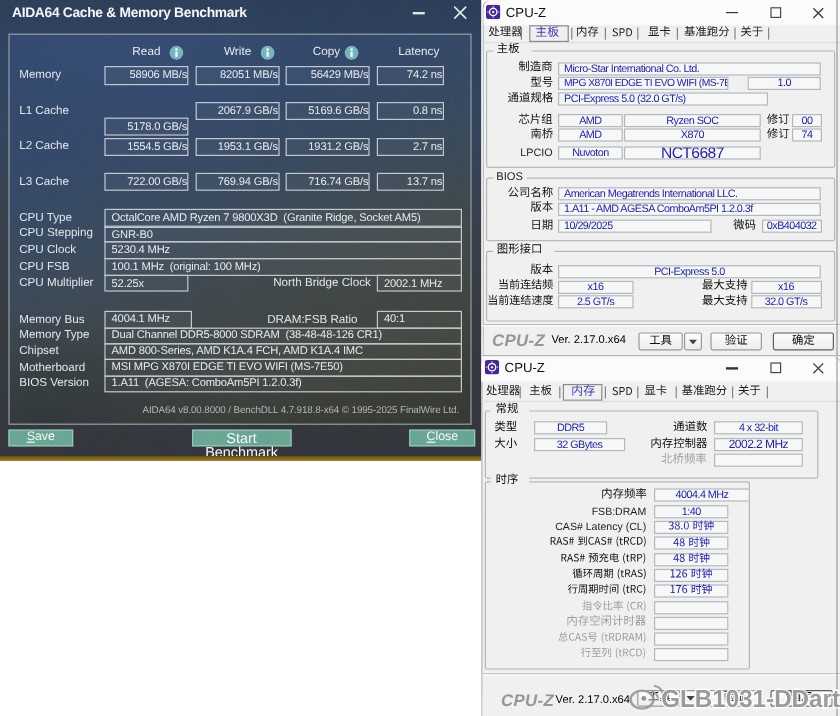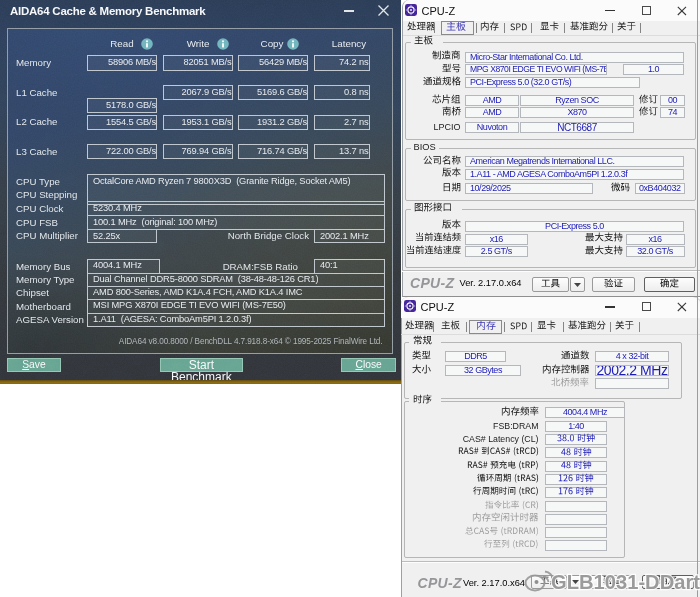--- a/index.html
+++ b/index.html
@@ -59,42 +59,43 @@
 <div class="bx bc" style="left:238px;top:114.5px;width:70px;height:15.4px;line-height:13.4px">1931.2 GB/s</div>
 <div class="bx bc" style="left:313.5px;top:114.5px;width:56px;height:15.4px;line-height:13.4px">2.7 ns</div>
 <div class="bx bc" style="left:87px;top:144.1px;width:70px;height:15.4px;line-height:13.4px">722.00 GB/s</div>
 <div class="bx bc" style="left:162.5px;top:144.1px;width:70px;height:15.4px;line-height:13.4px">769.94 GB/s</div>
 <div class="bx bc" style="left:238px;top:144.1px;width:70px;height:15.4px;line-height:13.4px">716.74 GB/s</div>
 <div class="bx bc" style="left:313.5px;top:144.1px;width:56px;height:15.4px;line-height:13.4px">13.7 ns</div>
 <div class="lab" style="left:16px;top:57.2px">Memory</div>
 <div class="lab" style="left:16px;top:86.8px">L1 Cache</div>
 <div class="lab" style="left:16px;top:116.4px">L2 Cache</div>
 <div class="lab" style="left:16px;top:146.0px">L3 Cache</div>
-<div class="bx bl" style="left:87px;top:174.00px;width:297.5px;height:31px;line-height:12.2px">OctalCore AMD Ryzen 7 9800X3D&nbsp; (Granite Ridge, Socket AM5)</div>
+<div class="bx bl" style="left:87px;top:174.00px;width:297.5px;height:16px;line-height:12.2px">OctalCore AMD Ryzen 7 9800X3D&nbsp; (Granite Ridge, Socket AM5)</div>
+<div class="bx bl" style="left:87px;top:187.70px;width:297.5px;height:14.70px;line-height:12.2px">GNR-B0</div>
 <div class="bx bl" style="left:87px;top:201.40px;width:297.5px;height:14.70px;line-height:12.2px">5230.4 MHz</div>
 <div class="bx bl" style="left:87px;top:215.10px;width:297.5px;height:14.70px;line-height:12.2px">100.1 MHz&nbsp; (original: 100 MHz)</div>
 <div class="bx bl" style="left:87px;top:228.80px;width:69.8px;height:14.70px;line-height:12.2px">52.25x</div>
 <div class="bx bl" style="left:314px;top:228.80px;width:70.5px;height:14.70px;line-height:12.2px">2002.1 MHz</div>
 <div class="lab" style="left:16px;top:175.55px">CPU Type</div>
 <div class="lab" style="left:16px;top:189.25px">CPU Stepping</div>
 <div class="lab" style="left:16px;top:202.95px">CPU Clock</div>
 <div class="lab" style="left:16px;top:216.65px">CPU FSB</div>
 <div class="lab" style="left:16px;top:230.35px">CPU Multiplier</div>
 <div class="lab" style="right:92.0px;left:auto;top:230.35px">North Bridge Clock</div>
 <div class="bx bl" style="left:87px;top:259.20px;width:72.5px;height:14.35px;line-height:11.8px">4004.1 MHz</div>
 <div class="bx bl" style="left:314px;top:259.20px;width:70.5px;height:14.35px;line-height:11.8px">40:1</div>
 <div class="bx bl" style="left:87px;top:272.55px;width:297.5px;height:14.35px;line-height:11.8px">Dual Channel DDR5-8000 SDRAM&nbsp; (38-48-48-126 CR1)</div>
 <div class="bx bl" style="left:87px;top:285.90px;width:297.5px;height:14.35px;line-height:11.8px">AMD 800-Series, AMD K1A.4 FCH, AMD K1A.4 IMC</div>
 <div class="bx bl" style="left:87px;top:299.25px;width:297.5px;height:14.35px;line-height:11.8px">MSI MPG X870I EDGE TI EVO WIFI (MS-7E50)</div>
 <div class="bx bl" style="left:87px;top:312.60px;width:297.5px;height:14.35px;line-height:11.8px">1.A11&nbsp; (AGESA: ComboAm5PI 1.2.0.3f)</div>
 <div class="lab" style="left:16px;top:260.57px">Memory Bus</div>
 <div class="lab" style="left:16px;top:273.93px">Memory Type</div>
 <div class="lab" style="left:16px;top:287.27px">Chipset</div>
 <div class="lab" style="left:16px;top:300.62px">Motherboard</div>
-<div class="lab" style="left:16px;top:313.97px">AGESA Version</div>
+<div class="lab" style="left:16px;top:313.97px">BIOS Version</div>
 <div class="lab" style="right:103.0px;left:auto;top:260.57px">DRAM:FSB Ratio</div>
 <div class="ht" style="right:18.5px;top:337.3px;color:#b5babe;font-size:8.2px;letter-spacing:-0.1px">AIDA64 v8.00.8000 / BenchDLL 4.7.918.8-x64 © 1995-2025 FinalWire Ltd.</div>
 <div class="a" style="left:6.5px;top:357.6px;width:54.9px;height:14.6px;background:#68a894;border:1px solid #99ccb7;box-sizing:border-box;color:#fff;font-size:10.3px;text-align:center;line-height:12.6px"><u>S</u>ave</div>
 <div class="a" style="left:160px;top:357.6px;width:82.6px;height:14.6px;background:#68a894;border:1px solid #99ccb7;box-sizing:border-box;color:#fff;font-size:12px;text-align:center;line-height:12.6px">Start <u>B</u>enchmark</div>
 <div class="a" style="left:341px;top:357.6px;width:55.3px;height:14.6px;background:#68a894;border:1px solid #99ccb7;box-sizing:border-box;color:#fff;font-size:10.3px;text-align:center;line-height:12.6px"><u>C</u>lose</div>
 <svg class="a" style="left:0;top:0" width="401" height="380">
       <filter id="nz">
         <feTurbulence type="fractalNoise" baseFrequency="0.9" numOctaves="2"></feTurbulence>
         <feColorMatrix type="matrix" values="0 0 0 0 1 0 0 0 0 1 0 0 0 0 1 0.9 0 0 0 0"></feColorMatrix>
       </filter>
@@ -182,21 +183,21 @@
     <path fill="#151515" d="M6.6 3.9C6.1 4.4 5.2 4.9 4.3 5.1C4.4 5.2 4.6 5.4 4.7 5.6C5.6 5.3 6.6 4.8 7.2 4.2ZM7.5 4.9C6.9 5.5 5.6 6.1 4.4 6.4C4.6 6.5 4.7 6.7 4.8 6.8C6.1 6.5 7.4 5.9 8.1 5.1ZM8.4 5.9C7.6 6.9 5.8 7.5 3.9 7.8C4.1 7.9 4.2 8.2 4.3 8.3C6.3 8 8.1 7.3 9 6.2ZM2.9 2.3V6.9H3.5V2.3ZM5.3 1.3H7.9C7.6 1.8 7.1 2.2 6.6 2.6C6 2.2 5.5 1.7 5.3 1.3ZM5.4 -0.4C5 0.6 4.3 1.6 3.5 2.3C3.7 2.4 3.9 2.6 4.1 2.7C4.4 2.4 4.6 2.1 4.9 1.7C5.2 2.1 5.5 2.5 6 2.9C5.3 3.3 4.4 3.6 3.5 3.7C3.6 3.9 3.8 4.1 3.9 4.3C4.8 4.1 5.7 3.8 6.6 3.3C7.2 3.7 7.9 4 8.8 4.2C8.9 4.1 9.1 3.8 9.2 3.6C8.4 3.5 7.7 3.2 7.1 2.9C7.9 2.4 8.5 1.7 8.8 0.8L8.4 0.6L8.3 0.7H5.6C5.8 0.4 5.9 0.1 6 -0.2ZM2.2 -0.3C1.8 1.1 1 2.6 0.2 3.6C0.3 3.7 0.5 4.1 0.6 4.3C0.9 3.9 1.2 3.5 1.5 3V8.4H2.1V1.8C2.4 1.2 2.7 0.5 2.9 -0.1Z M10.6 0.3C11.1 0.8 11.7 1.4 12 1.9L12.5 1.3C12.2 0.9 11.6 0.3 11.1 -0.2ZM11.4 8.1C11.6 7.9 11.9 7.7 13.9 6.3C13.8 6.2 13.7 5.9 13.7 5.7L12.3 6.6V2.6H10V3.3H11.6V6.7C11.6 7.1 11.3 7.4 11.1 7.5C11.2 7.7 11.4 8 11.4 8.1ZM13.3 0.4V1.1H16.2V7.3C16.2 7.5 16.1 7.5 15.9 7.6C15.7 7.6 15 7.6 14.3 7.5C14.4 7.7 14.6 8.1 14.6 8.3C15.5 8.3 16.1 8.3 16.5 8.2C16.8 8 16.9 7.8 16.9 7.3V1.1H18.6V0.4Z"></path>
   </svg>
 <div class="cz czc" style="left:660.0px;top:95.10px;width:25.0px;height:11.0px;line-height:9.0px;color:#1c1bb8;font-size:9.0px">00</div>
 <div class="cz czc" style="left:465.0px;top:107.10px;width:54.0px;height:11.0px;line-height:9.0px;color:#1c1bb8;font-size:9.0px">AMD</div>
 <div class="cz czc" style="left:520.0px;top:107.10px;width:114.0px;height:11.0px;line-height:9.0px;color:#1c1bb8;font-size:9.0px">X870</div>
 <svg style="position:absolute;left:638.5px;top:106.60px;overflow:visible" width="20" height="12">
     <path fill="#151515" d="M6.6 3.9C6.1 4.4 5.2 4.9 4.3 5.1C4.4 5.2 4.6 5.4 4.7 5.6C5.6 5.3 6.6 4.8 7.2 4.2ZM7.5 4.9C6.9 5.5 5.6 6.1 4.4 6.4C4.6 6.5 4.7 6.7 4.8 6.8C6.1 6.5 7.4 5.9 8.1 5.1ZM8.4 5.9C7.6 6.9 5.8 7.5 3.9 7.8C4.1 7.9 4.2 8.2 4.3 8.3C6.3 8 8.1 7.3 9 6.2ZM2.9 2.3V6.9H3.5V2.3ZM5.3 1.3H7.9C7.6 1.8 7.1 2.2 6.6 2.6C6 2.2 5.5 1.7 5.3 1.3ZM5.4 -0.4C5 0.6 4.3 1.6 3.5 2.3C3.7 2.4 3.9 2.6 4.1 2.7C4.4 2.4 4.6 2.1 4.9 1.7C5.2 2.1 5.5 2.5 6 2.9C5.3 3.3 4.4 3.6 3.5 3.7C3.6 3.9 3.8 4.1 3.9 4.3C4.8 4.1 5.7 3.8 6.6 3.3C7.2 3.7 7.9 4 8.8 4.2C8.9 4.1 9.1 3.8 9.2 3.6C8.4 3.5 7.7 3.2 7.1 2.9C7.9 2.4 8.5 1.7 8.8 0.8L8.4 0.6L8.3 0.7H5.6C5.8 0.4 5.9 0.1 6 -0.2ZM2.2 -0.3C1.8 1.1 1 2.6 0.2 3.6C0.3 3.7 0.5 4.1 0.6 4.3C0.9 3.9 1.2 3.5 1.5 3V8.4H2.1V1.8C2.4 1.2 2.7 0.5 2.9 -0.1Z M10.6 0.3C11.1 0.8 11.7 1.4 12 1.9L12.5 1.3C12.2 0.9 11.6 0.3 11.1 -0.2ZM11.4 8.1C11.6 7.9 11.9 7.7 13.9 6.3C13.8 6.2 13.7 5.9 13.7 5.7L12.3 6.6V2.6H10V3.3H11.6V6.7C11.6 7.1 11.3 7.4 11.1 7.5C11.2 7.7 11.4 8 11.4 8.1ZM13.3 0.4V1.1H16.2V7.3C16.2 7.5 16.1 7.5 15.9 7.6C15.7 7.6 15 7.6 14.3 7.5C14.4 7.7 14.6 8.1 14.6 8.3C15.5 8.3 16.1 8.3 16.5 8.2C16.8 8 16.9 7.8 16.9 7.3V1.1H18.6V0.4Z"></path>
   </svg>
 <div class="cz czc" style="left:660.0px;top:107.10px;width:25.0px;height:11.0px;line-height:9.0px;color:#1c1bb8;font-size:9.0px">74</div>
 <div class="cz czc" style="left:465.0px;top:122.10px;width:54.0px;height:11.0px;line-height:9.0px;color:#1c1bb8;font-size:9.0px">Nuvoton</div>
-<div class="cz czc" style="left:520.0px;top:122.10px;width:114.0px;height:11.0px;line-height:9.0px;color:#1c1bb8;font-size:10px">NCT6687</div>
+<div class="cz czc" style="left:520.0px;top:122.10px;width:114.0px;height:11.0px;line-height:9.0px;color:#1c1bb8;font-size:13px">NCT6687</div>
 <div class="grp" style="left:405px;top:147.5px;width:288.7px;height:51px"></div>
 <div class="ht glab" style="left:410.5px;top:142.0px;color:#222;font-size:9.3px">BIOS</div>
 <svg style="position:absolute;left:422.5px;top:155.50px;overflow:visible" width="39" height="12">
     <path fill="#151515" d="M3.1 -0.1C2.5 1.3 1.6 2.7 0.5 3.5C0.7 3.6 1 3.9 1.1 4C2.2 3.1 3.2 1.7 3.8 0.1ZM6.3 -0.2 5.6 0.1C6.3 1.5 7.6 3.1 8.6 4C8.7 3.9 9 3.6 9.2 3.4C8.2 2.7 7 1.1 6.3 -0.2ZM1.5 7.7C1.9 7.6 2.4 7.6 7.4 7.2C7.7 7.6 7.9 8 8.1 8.3L8.8 7.9C8.3 7 7.3 5.7 6.5 4.7L5.8 5C6.2 5.5 6.6 6 7 6.6L2.5 6.8C3.5 5.7 4.4 4.3 5.2 2.9L4.4 2.5C3.7 4.1 2.5 5.8 2.1 6.2C1.8 6.6 1.5 6.9 1.3 7C1.4 7.2 1.5 7.6 1.5 7.7Z M10.4 1.9V2.5H16.1V1.9ZM10.3 0.2V0.9H17.2V7.3C17.2 7.5 17.2 7.5 17 7.5C16.8 7.5 16.1 7.5 15.5 7.5C15.6 7.7 15.7 8.1 15.7 8.3C16.6 8.3 17.2 8.3 17.5 8.2C17.8 8 17.9 7.8 17.9 7.3V0.2ZM11.7 4.2H14.8V6H11.7ZM11 3.6V7.3H11.7V6.6H15.5V3.6Z M21.5 2.6C22 2.9 22.5 3.4 23 3.7C21.9 4.3 20.6 4.8 19.4 5C19.6 5.2 19.8 5.5 19.8 5.7C20.3 5.5 20.9 5.4 21.4 5.2V8.4H22.1V7.9H26.3V8.4H27.1V4.4H23.3C24.9 3.5 26.2 2.3 27 0.8L26.5 0.5L26.4 0.6H23.1C23.3 0.3 23.5 0 23.7 -0.2L22.9 -0.4C22.3 0.5 21.2 1.6 19.7 2.3C19.8 2.4 20.1 2.7 20.2 2.8C21.1 2.4 21.8 1.8 22.4 1.2H26C25.4 2.1 24.6 2.8 23.6 3.4C23.2 3 22.6 2.5 22 2.2ZM26.3 7.2H22.1V5H26.3Z M33.4 3.3C33.1 4.5 32.8 5.7 32.2 6.5C32.4 6.5 32.7 6.7 32.8 6.8C33.3 6 33.8 4.7 34 3.4ZM35.9 3.4C36.3 4.5 36.7 5.8 36.9 6.7L37.5 6.5C37.4 5.6 37 4.3 36.6 3.2ZM33.6 -0.4C33.3 0.9 32.9 2.1 32.4 2.9V2.3H31.2V0.7C31.6 0.5 32 0.4 32.4 0.3L32 -0.3C31.3 0 30.1 0.3 29.1 0.5C29.2 0.6 29.3 0.9 29.3 1C29.7 1 30.1 0.9 30.5 0.8V2.3H29V3H30.4C30 4.1 29.4 5.3 28.8 6C28.9 6.2 29.1 6.5 29.2 6.6C29.6 6 30.1 5.1 30.5 4.2V8.4H31.2V4.1C31.5 4.5 31.8 5 32 5.3L32.4 4.8C32.2 4.5 31.4 3.6 31.2 3.4V3H32.3L32.2 3.1C32.4 3.2 32.7 3.3 32.9 3.4C33.2 2.9 33.5 2.3 33.8 1.5H34.7V7.5C34.7 7.6 34.7 7.6 34.5 7.6C34.4 7.7 34 7.7 33.6 7.6C33.7 7.8 33.8 8.1 33.8 8.3C34.4 8.3 34.8 8.3 35.1 8.2C35.3 8.1 35.4 7.9 35.4 7.5V1.5H36.7C36.6 1.9 36.4 2.3 36.2 2.6L36.8 2.8C37.1 2.2 37.4 1.6 37.6 1L37.1 0.8L37 0.9H34C34.1 0.5 34.2 0.2 34.2 -0.2Z"></path>
   </svg>
 <svg style="position:absolute;left:441.5px;top:168.00px;overflow:visible" width="20" height="12">
     <path fill="#151515" d="M1 -0.2V3.6C1 5 0.9 6.7 0.3 8C0.4 8 0.7 8.3 0.8 8.4C1.4 7.4 1.6 6.2 1.6 4.9H2.9V8.4H3.6V4.3H1.6L1.7 3.6V2.9H4.2V2.3H3.3V-0.4H2.7V2.3H1.7V-0.2ZM8.1 3C7.9 4.1 7.5 5.1 7.1 5.8C6.6 5 6.3 4.1 6 3ZM4.6 0.3V3.5C4.6 5 4.5 6.7 3.8 8C3.9 8.1 4.2 8.3 4.3 8.4C5.2 7 5.3 5.1 5.3 3.5V3H5.5C5.7 4.3 6.1 5.5 6.6 6.4C6.1 7 5.5 7.5 4.9 7.8C5 7.9 5.2 8.2 5.3 8.4C6 8 6.5 7.6 7 7C7.5 7.6 8 8 8.7 8.4C8.8 8.2 9 7.9 9.1 7.8C8.5 7.5 7.9 7 7.5 6.4C8.1 5.4 8.6 4.1 8.9 2.5L8.4 2.4L8.3 2.4H5.3V0.8C6.6 0.7 8 0.6 9 0.3L8.6 -0.3C7.6 -0.1 6 0.2 4.6 0.3Z M13.9 -0.4V1.6H10.1V2.3H13C12.3 4 11.1 5.5 9.9 6.3C10 6.4 10.3 6.7 10.4 6.8C11.8 5.9 13 4.2 13.7 2.3H13.9V5.9H11.6V6.6H13.9V8.4H14.6V6.6H16.8V5.9H14.6V2.3H14.8C15.5 4.2 16.7 5.9 18.1 6.8C18.2 6.6 18.5 6.4 18.7 6.2C17.3 5.5 16.1 4 15.5 2.3H18.4V1.6H14.6V-0.4Z"></path>
   </svg>
 <svg style="position:absolute;left:441.5px;top:182.80px;overflow:visible" width="20" height="12">
     <path fill="#151515" d="M2.4 4.3H7.1V6.9H2.4ZM2.4 3.6V1H7.1V3.6ZM1.7 0.3V8.3H2.4V7.6H7.1V8.2H7.9V0.3Z M11.2 6.2C10.9 6.9 10.4 7.5 9.9 7.9C10 8 10.3 8.2 10.5 8.4C11 7.9 11.5 7.2 11.9 6.4ZM12.5 6.5C12.9 7 13.4 7.6 13.5 8L14.1 7.7C13.9 7.3 13.5 6.7 13.1 6.2ZM17.6 0.7V2.3H15.7V0.7ZM15 0.1V3.5C15 4.9 14.9 6.7 14.1 8C14.3 8.1 14.6 8.3 14.7 8.4C15.3 7.5 15.5 6.3 15.6 5.1H17.6V7.4C17.6 7.6 17.6 7.6 17.4 7.6C17.3 7.6 16.8 7.6 16.3 7.6C16.4 7.8 16.5 8.1 16.5 8.3C17.2 8.3 17.7 8.3 17.9 8.2C18.2 8.1 18.3 7.9 18.3 7.4V0.1ZM17.6 2.9V4.5H15.7C15.7 4.2 15.7 3.8 15.7 3.5V2.9ZM13.2 -0.3V0.9H11.4V-0.3H10.8V0.9H10V1.5H10.8V5.4H9.9V6H14.5V5.4H13.8V1.5H14.5V0.9H13.8V-0.3ZM11.4 1.5H13.2V2.4H11.4ZM11.4 2.9H13.2V3.9H11.4ZM11.4 4.4H13.2V5.4H11.4Z"></path>
@@ -310,21 +311,21 @@
     <path fill="#151515" d="M0.6 0.4C1.2 0.9 1.9 1.6 2.2 2L2.8 1.6C2.4 1.1 1.7 0.5 1.1 8.9e-16ZM2.4 3.2H0.4V3.9H1.7V6.6C1.3 6.7 0.9 7.2 0.4 7.7L0.8 8.3C1.3 7.6 1.8 7.1 2.1 7.1C2.3 7.1 2.6 7.4 3 7.6C3.7 8 4.5 8.1 5.7 8.1C6.7 8.1 8.3 8.1 9 8C9 7.9 9.1 7.5 9.2 7.4C8.2 7.4 6.8 7.5 5.7 7.5C4.6 7.5 3.8 7.5 3.2 7.1C2.8 6.8 2.6 6.7 2.4 6.6ZM3.5 -0V0.5H7.5C7.1 0.8 6.6 1.1 6.1 1.3C5.7 1.1 5.2 0.9 4.7 0.8L4.3 1.2C4.9 1.4 5.6 1.7 6.1 2H3.4V6.9H4.1V5.3H5.7V6.9H6.4V5.3H8V6.2C8 6.3 8 6.4 7.9 6.4C7.8 6.4 7.4 6.4 6.9 6.4C7 6.5 7.1 6.8 7.1 6.9C7.7 6.9 8.1 6.9 8.4 6.8C8.6 6.7 8.7 6.6 8.7 6.2V2H7.5C7.3 1.9 7 1.8 6.8 1.6C7.5 1.3 8.2 0.8 8.7 0.3L8.3 -0.1L8.1 -0ZM8 2.6V3.4H6.4V2.6ZM4.1 3.9H5.7V4.8H4.1ZM4.1 3.4V2.6H5.7V3.4ZM8 3.9V4.8H6.4V3.9Z M10.1 0.3C10.6 0.8 11.2 1.5 11.5 1.9L12.1 1.5C11.8 1.1 11.2 0.4 10.7 -0ZM13.8 4.1H17V4.9H13.8ZM13.8 5.4H17V6.2H13.8ZM13.8 2.8H17V3.6H13.8ZM13.1 2.3V6.8H17.7V2.3H15.4C15.5 2 15.6 1.7 15.8 1.5H18.5V0.9H16.7C16.9 0.6 17.2 0.2 17.4 -0.2L16.7 -0.4C16.6 -0 16.3 0.5 16 0.9H14.2L14.7 0.6C14.6 0.4 14.3 -0.1 14 -0.4L13.4 -0.2C13.7 0.2 13.9 0.6 14.1 0.9H12.5V1.5H15C14.9 1.7 14.8 2 14.8 2.3ZM12 3H10V3.7H11.3V6.6C10.9 6.8 10.4 7.2 9.9 7.7L10.3 8.2C10.8 7.7 11.3 7.2 11.7 7.2C11.9 7.2 12.2 7.4 12.6 7.7C13.2 8 14.1 8.1 15.2 8.1C16.1 8.1 17.8 8.1 18.4 8C18.4 7.8 18.6 7.5 18.6 7.3C17.7 7.4 16.3 7.5 15.2 7.5C14.2 7.5 13.3 7.4 12.7 7.1C12.4 6.9 12.2 6.7 12 6.7Z M23.2 -0.2C23 0.2 22.7 0.7 22.5 1.1L23 1.3C23.2 1 23.5 0.5 23.8 0.1ZM19.8 0.1C20.1 0.5 20.3 1 20.4 1.3L21 1.1C20.9 0.7 20.6 0.2 20.4 -0.1ZM22.9 5.1C22.7 5.6 22.4 6 22 6.4C21.7 6.2 21.3 6 20.9 5.9C21.1 5.7 21.2 5.4 21.3 5.1ZM20 6.1C20.5 6.3 21 6.6 21.5 6.8C20.9 7.2 20.2 7.6 19.4 7.7C19.5 7.9 19.7 8.1 19.7 8.3C20.6 8 21.4 7.7 22.1 7.1C22.4 7.3 22.7 7.5 22.9 7.7L23.4 7.2C23.2 7 22.9 6.9 22.6 6.7C23.1 6.2 23.5 5.5 23.7 4.7L23.3 4.5L23.2 4.5H21.6L21.9 4L21.2 3.9C21.1 4.1 21.1 4.3 21 4.5H19.7V5.1H20.7C20.5 5.5 20.2 5.9 20 6.1ZM21.4 -0.4V1.4H19.5V2H21.2C20.8 2.6 20 3.2 19.4 3.5C19.5 3.6 19.7 3.8 19.8 4C20.3 3.7 21 3.2 21.4 2.6V3.8H22.1V2.5C22.6 2.8 23.1 3.2 23.4 3.5L23.8 3C23.6 2.8 22.7 2.3 22.2 2H24V1.4H22.1V-0.4ZM25 -0.3C24.7 1.4 24.3 3 23.6 4C23.7 4.1 24 4.3 24.1 4.4C24.4 4 24.6 3.6 24.8 3.2C25 4.1 25.2 5 25.6 5.7C25.1 6.6 24.3 7.3 23.3 7.8C23.4 8 23.6 8.2 23.7 8.4C24.7 7.9 25.4 7.2 25.9 6.4C26.4 7.2 27 7.8 27.7 8.3C27.9 8.1 28.1 7.8 28.2 7.7C27.4 7.3 26.8 6.6 26.3 5.7C26.8 4.7 27.2 3.6 27.4 2.1H28V1.5H25.3C25.4 0.9 25.5 0.4 25.6 -0.2ZM26.7 2.1C26.5 3.2 26.3 4.2 26 5C25.6 4.1 25.3 3.2 25.2 2.1Z"></path>
   </svg>
 <div class="cz czc" style="left:595.0px;top:351.20px;width:74.0px;height:11.0px;line-height:9.0px;color:#1c1bb8;font-size:9.0px">4 x 32-bit</div>
 <svg style="position:absolute;left:411.5px;top:364.50px;overflow:visible" width="20" height="12">
     <path fill="#151515" d="M4.4 -0.4C4.4 0.4 4.4 1.3 4.2 2.3H0.6V3.1H4.1C3.7 4.9 2.8 6.7 0.4 7.8C0.6 7.9 0.8 8.2 0.9 8.3C3.3 7.3 4.3 5.5 4.8 3.6C5.5 5.8 6.7 7.5 8.6 8.3C8.7 8.1 8.9 7.8 9.1 7.7C7.3 6.9 6 5.2 5.3 3.1H8.9V2.3H5C5.1 1.3 5.1 0.4 5.1 -0.4Z M13.9 -0.2V7.4C13.9 7.6 13.8 7.6 13.6 7.6C13.4 7.6 12.8 7.6 12.1 7.6C12.2 7.8 12.3 8.2 12.4 8.4C13.3 8.4 13.8 8.4 14.2 8.2C14.5 8.1 14.7 7.9 14.7 7.4V-0.2ZM16.2 2.2C17 3.5 17.8 5.3 18 6.5L18.8 6.1C18.5 5 17.7 3.2 16.9 1.9ZM11.4 2C11.2 3.3 10.6 4.9 9.8 5.9C10 6 10.3 6.2 10.5 6.3C11.3 5.2 11.9 3.5 12.2 2.1Z"></path>
   </svg>
 <div class="cz czc" style="left:445.0px;top:365.00px;width:76.0px;height:11.0px;line-height:9.0px;color:#1c1bb8;font-size:9.0px">32 GBytes</div>
 <svg style="position:absolute;left:541.5px;top:364.50px;overflow:visible" width="49" height="12">
     <path fill="#151515" d="M0.9 1.2V8.4H1.6V1.9H4.4C4.3 3.2 4 4.8 1.9 5.9C2.1 6 2.3 6.3 2.4 6.4C3.7 5.7 4.4 4.8 4.7 3.9C5.6 4.7 6.6 5.7 7 6.3L7.6 5.9C7 5.1 5.9 4 4.9 3.2C5 2.8 5.1 2.3 5.1 1.9H7.9V7.4C7.9 7.6 7.8 7.6 7.6 7.6C7.4 7.6 6.8 7.7 6.1 7.6C6.2 7.8 6.3 8.2 6.4 8.4C7.2 8.4 7.8 8.4 8.2 8.2C8.5 8.1 8.6 7.9 8.6 7.4V1.2H5.1V-0.4H4.4V1.2Z M15.3 4.3V5.1H12.7V5.7H15.3V7.5C15.3 7.6 15.3 7.7 15.1 7.7C15 7.7 14.4 7.7 13.8 7.7C13.9 7.9 13.9 8.2 14 8.4C14.8 8.4 15.3 8.4 15.6 8.2C16 8.1 16 7.9 16 7.5V5.7H18.6V5.1H16V4.5C16.7 4.1 17.5 3.5 18 2.9L17.5 2.6L17.4 2.6H13.5V3.3H16.7C16.3 3.6 15.8 4 15.3 4.3ZM13.2 -0.4C13 0 12.9 0.4 12.7 0.9H10.1V1.5H12.5C11.8 2.9 11 4.1 9.8 4.9C9.9 5.1 10.1 5.4 10.2 5.5C10.6 5.3 10.9 4.9 11.3 4.6V8.3H12V3.7C12.5 3 12.9 2.3 13.2 1.5H18.4V0.9H13.5C13.7 0.5 13.8 0.2 13.9 -0.2Z M25.6 2.3C26.2 2.9 27 3.7 27.4 4.1L27.9 3.6C27.4 3.2 26.6 2.5 26 2ZM24.3 2C23.9 2.6 23.2 3.2 22.5 3.7C22.6 3.8 22.9 4.1 23 4.2C23.6 3.7 24.4 2.9 24.9 2.2ZM20.6 -0.4V1.5H19.4V2.1H20.6V4.4C20.1 4.6 19.6 4.7 19.3 4.8L19.5 5.5L20.6 5.1V7.4C20.6 7.6 20.5 7.6 20.4 7.6C20.3 7.6 19.9 7.6 19.5 7.6C19.6 7.8 19.7 8.1 19.7 8.3C20.3 8.3 20.7 8.3 20.9 8.2C21.1 8 21.2 7.8 21.2 7.4V4.9L22.2 4.5L22.1 3.9L21.2 4.2V2.1H22.2V1.5H21.2V-0.4ZM22.2 7.4V8H28.2V7.4H25.5V5H27.5V4.4H22.9V5H24.8V7.4ZM24.6 -0.2C24.7 0.1 24.9 0.5 25 0.8H22.5V2.4H23.1V1.4H27.4V2.3H28.1V0.8H25.8C25.6 0.4 25.4 -0 25.3 -0.4Z M34.9 0.5V5.8H35.6V0.5ZM36.6 -0.3V7.4C36.6 7.5 36.6 7.6 36.4 7.6C36.2 7.6 35.7 7.6 35.1 7.6C35.2 7.8 35.3 8.1 35.4 8.3C36.1 8.3 36.6 8.3 36.9 8.2C37.2 8.1 37.3 7.8 37.3 7.4V-0.3ZM29.8 -0.2C29.6 0.8 29.3 1.7 28.9 2.4C29.1 2.4 29.4 2.5 29.5 2.6C29.7 2.3 29.8 2 30 1.6H31.2V2.6H28.9V3.3H31.2V4.3H29.4V7.6H30V4.9H31.2V8.4H31.9V4.9H33.2V6.9C33.2 7 33.2 7 33.1 7C33 7 32.7 7 32.3 7C32.4 7.2 32.5 7.4 32.5 7.6C33 7.6 33.4 7.6 33.6 7.5C33.8 7.4 33.9 7.2 33.9 6.9V4.3H31.9V3.3H34.2V2.6H31.9V1.6H33.9V1H31.9V-0.3H31.2V1H30.2C30.3 0.7 30.4 0.3 30.5 -0Z M39.9 0.7H41.5V2H39.9ZM43.9 0.7H45.6V2H43.9ZM43.8 3C44.2 3.2 44.7 3.4 45 3.6H42.3C42.5 3.3 42.7 3 42.9 2.7L42.2 2.5V0H39.2V2.6H42.1C41.9 3 41.7 3.3 41.5 3.6H38.5V4.2H40.8C40.2 4.8 39.3 5.3 38.3 5.7C38.4 5.9 38.6 6.1 38.7 6.3L39.2 6V8.4H39.9V8.1H41.5V8.3H42.2V5.4H40.3C40.9 5.1 41.4 4.7 41.8 4.2H43.5C43.9 4.7 44.5 5.1 45 5.4H43.3V8.4H43.9V8.1H45.6V8.3H46.3V6L46.8 6.2C46.9 6 47.1 5.8 47.2 5.6C46.2 5.4 45.1 4.9 44.4 4.2H47V3.6H45.4L45.6 3.3C45.3 3.1 44.7 2.8 44.2 2.6ZM43.3 0V2.6H46.3V0ZM39.9 7.5V6.1H41.5V7.5ZM43.9 7.5V6.1H45.6V7.5Z"></path>
   </svg>
-<div class="cz czc" style="left:595.0px;top:365.00px;width:74.0px;height:11.0px;line-height:9.0px;color:#1c1bb8;font-size:14px">2002.2 MHz</div>
+<div class="cz czc" style="left:595.0px;top:365.00px;width:74.0px;height:11.0px;line-height:9.0px;color:#1c1bb8;font-size:10px">2002.2 MHz</div>
 <svg style="position:absolute;left:551.0px;top:377.80px;overflow:visible" width="39" height="12">
     <path fill="#9b9b9b" d="M0.3 6.4 0.6 7.1C1.3 6.9 2.2 6.5 3.1 6.1V8.3H3.8V-0.2H3.1V2H0.6V2.7H3.1V5.4C2 5.8 1 6.2 0.3 6.4ZM8.5 1.3C7.9 1.8 7 2.4 6.1 3V-0.2H5.4V6.8C5.4 7.9 5.6 8.1 6.5 8.1C6.7 8.1 7.9 8.1 8.1 8.1C9 8.1 9.2 7.5 9.3 5.8C9.1 5.7 8.8 5.6 8.6 5.5C8.5 7 8.4 7.4 8 7.4C7.8 7.4 6.8 7.4 6.6 7.4C6.2 7.4 6.1 7.4 6.1 6.8V3.7C7.1 3.1 8.2 2.5 9 1.9Z M14.4 4.4V5.1C14.4 6 14.2 7.1 13 7.9C13.1 8 13.4 8.3 13.5 8.4C14.8 7.5 15.1 6.2 15.1 5.2V4.4ZM16.7 4.4V8.3H17.4V4.4ZM13.3 2.1V2.7H14.7C14.3 3.5 13.7 4.1 13 4.5C13.1 4.6 13.4 4.9 13.4 5.1C14.3 4.5 15 3.7 15.4 2.7H16.4C16.8 3.6 17.6 4.5 18.2 5C18.3 4.9 18.6 4.6 18.7 4.5C18.1 4.1 17.5 3.4 17.1 2.7H18.6V2.1H15.7C15.8 1.7 16 1.2 16 0.7C16.8 0.6 17.5 0.5 18.1 0.4L17.7 -0.2C16.7 0 15 0.2 13.6 0.3C13.7 0.5 13.8 0.8 13.8 0.9C14.3 0.9 14.8 0.9 15.3 0.8C15.2 1.3 15.1 1.7 15 2.1ZM11.3 -0.4V1.5H10V2.1H11.3C11 3.4 10.4 4.9 9.8 5.7C9.9 5.9 10.1 6.2 10.2 6.4C10.6 5.8 11 4.8 11.3 3.7V8.4H12V3.3C12.2 3.8 12.5 4.3 12.6 4.6L13.1 4.1C12.9 3.8 12.2 2.8 12 2.5V2.1H13.1V1.5H12V-0.4Z M25.7 2.8C25.6 6.2 25.5 7.3 23.2 7.9C23.4 8 23.5 8.2 23.6 8.4C26.1 7.7 26.2 6.4 26.3 2.8ZM25.9 6.8C26.6 7.3 27.4 8 27.8 8.4L28.2 7.9C27.8 7.5 27 6.9 26.3 6.4ZM23.1 3.9C22.6 5.9 21.5 7.2 19.5 7.8C19.6 8 19.8 8.2 19.8 8.4C22 7.6 23.2 6.2 23.7 4.1ZM20.3 3.8C20.1 4.5 19.8 5.2 19.4 5.7C19.5 5.8 19.8 6 19.9 6.1C20.3 5.5 20.7 4.7 20.9 4ZM24.2 1.8V6.3H24.8V2.4H27.1V6.3H27.8V1.8H26L26.4 0.8H28V0.2H23.9V0.8H25.7C25.6 1.1 25.5 1.5 25.4 1.8ZM20.1 0.4V2.6H19.4V3.2H21.4V6.1H22V3.2H23.8V2.6H22.2V1.4H23.6V0.8H22.2V-0.4H21.5V2.6H20.7V0.4Z M36.4 1.5C36 1.9 35.5 2.4 35 2.7L35.5 3.1C36 2.8 36.5 2.3 37 1.9ZM29 4.4 29.4 5C30 4.7 30.8 4.2 31.5 3.9L31.4 3.3C30.5 3.7 29.6 4.2 29 4.4ZM29.3 1.9C29.8 2.2 30.4 2.7 30.7 3L31.3 2.6C30.9 2.3 30.3 1.8 29.8 1.5ZM34.9 3.7C35.6 4.1 36.4 4.7 36.8 5.1L37.3 4.6C36.9 4.3 36.1 3.7 35.4 3.3ZM29 5.7V6.3H32.9V8.4H33.6V6.3H37.5V5.7H33.6V4.9H32.9V5.7ZM32.6 -0.3C32.8 -0 32.9 0.2 33.1 0.5H29.2V1.1H32.7C32.4 1.6 32.1 2 31.9 2.1C31.8 2.3 31.6 2.4 31.5 2.4C31.6 2.6 31.7 2.9 31.7 3C31.9 3 32.1 2.9 33.2 2.8C32.7 3.3 32.3 3.7 32.1 3.8C31.8 4.1 31.5 4.3 31.3 4.3C31.4 4.5 31.5 4.8 31.5 4.9C31.7 4.8 32.1 4.8 34.5 4.5C34.7 4.7 34.8 4.9 34.8 5L35.4 4.8C35.2 4.3 34.7 3.7 34.3 3.2L33.7 3.4C33.9 3.6 34.1 3.8 34.2 4L32.5 4.1C33.4 3.5 34.2 2.6 35 1.8L34.4 1.4C34.2 1.7 33.9 2 33.7 2.2L32.5 2.3C32.8 1.9 33.1 1.5 33.4 1.1H37.4V0.5H33.9C33.8 0.2 33.5 -0.2 33.3 -0.4Z"></path>
   </svg>
 <div class="cz czc" style="left:595.0px;top:378.30px;width:74.0px;height:11.0px;line-height:9.0px;color:#1c1bb8;font-size:9.0px"></div>
 <div class="grp" style="left:403.5px;top:401px;width:219.7px;height:154.5px"></div>
 <div class="a glab" style="left:409.0px;top:396.0px;width:26.0px;height:10px"></div>
 <svg style="position:absolute;left:412.5px;top:395.30px;overflow:visible" width="20" height="12">
     <path fill="#151515" d="M4.5 3.3C5 4 5.7 5 6 5.6L6.6 5.3C6.3 4.7 5.6 3.7 5.1 3ZM3.1 3.8V5.9H1.5V3.8ZM3.1 3.1H1.5V1.1H3.1ZM0.8 0.4V7.4H1.5V6.6H3.7V0.4ZM7.3 -0.3V1.5H4.2V2.2H7.3V7.3C7.3 7.5 7.2 7.5 7 7.5C6.8 7.6 6.1 7.6 5.3 7.5C5.4 7.7 5.6 8.1 5.6 8.3C6.6 8.3 7.2 8.3 7.5 8.1C7.8 8 8 7.8 8 7.3V2.2H9.1V1.5H8V-0.3Z M13 3.4C13.7 3.7 14.4 4.1 15 4.4H11.7V5H14.6V7.5C14.6 7.7 14.6 7.7 14.4 7.7C14.2 7.7 13.6 7.7 12.9 7.7C13 7.9 13.1 8.2 13.1 8.4C14 8.4 14.6 8.4 14.9 8.3C15.3 8.2 15.4 8 15.4 7.5V5H17.4C17.1 5.5 16.7 5.9 16.4 6.2L17 6.5C17.5 6 18 5.3 18.5 4.6L18 4.4L17.9 4.4H16.1L16.2 4.3C16 4.2 15.8 4.1 15.5 4C16.3 3.5 17.1 2.9 17.6 2.3L17.2 2L17 2H12.2V2.6H16.4C15.9 3 15.4 3.4 14.9 3.6C14.4 3.4 13.9 3.2 13.5 3ZM14 -0.2C14.1 0 14.3 0.4 14.4 0.7H10.6V3.3C10.6 4.7 10.6 6.6 9.8 8C10 8.1 10.3 8.3 10.4 8.4C11.2 6.9 11.3 4.8 11.3 3.3V1.3H18.5V0.7H15.2C15.1 0.4 14.9 -0.1 14.7 -0.4Z"></path>
   </svg>
 <svg style="position:absolute;left:500.5px;top:406.90px;overflow:visible" width="39" height="12">

